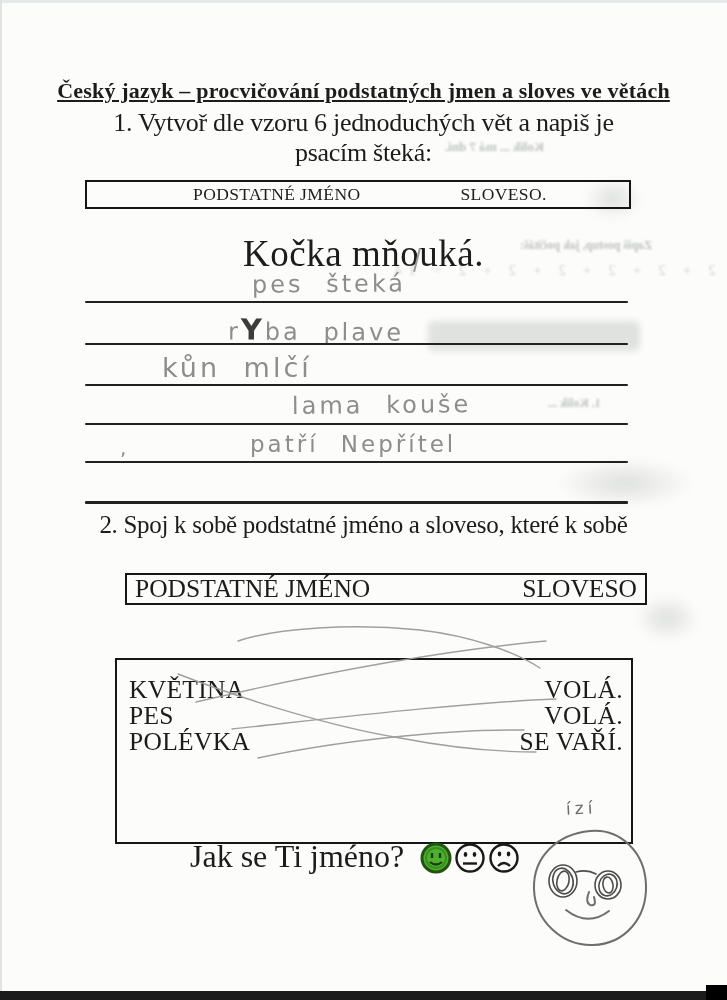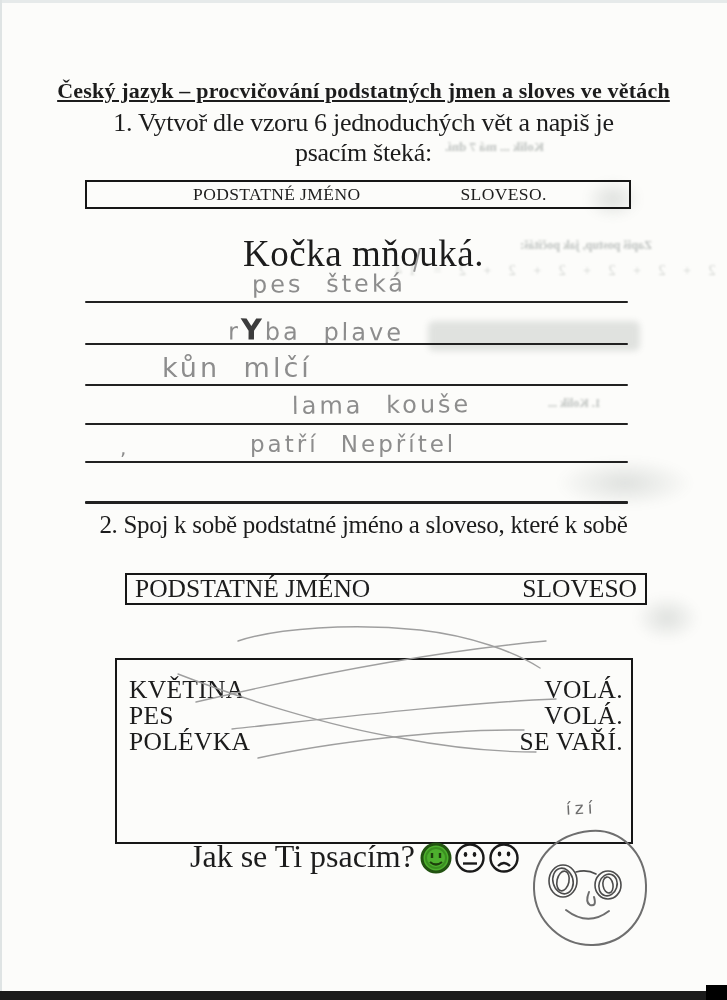--- a/index.html
+++ b/index.html
@@ -125,21 +125,21 @@
   <svg class="abs links" viewBox="0 0 514 148">
     <g fill="none" stroke="#9b9b9b" stroke-width="1.4" stroke-linecap="round" opacity=".95">
       <path d="M121,16 C160,3 235,-2 303,5 C355,11 398,27 423,43"></path>
       <path d="M61,49 C120,72 210,101 283,113 C330,122 380,127 419,127"></path>
       <path d="M79,77 C160,58 300,28 429,16"></path>
       <path d="M115,104 C200,95 340,78 439,74"></path>
       <path d="M141,133 C210,118 320,104 407,105"></path>
     </g>
   </svg>
 
-  <div class="abs question">Jak se Ti psacím?</div>
+  <div class="abs question">Jak se Ti jméno?</div>
 
   <svg class="abs" style="left:420px;top:842px;" width="100" height="34" viewBox="0 0 100 34">
     <g>
       <circle cx="16" cy="16" r="14" fill="#4db02e" stroke="#225311" stroke-width="3"></circle>
       <circle cx="16" cy="16" r="10" fill="none" stroke="#2e7a18" stroke-width="2" opacity=".6"></circle>
       <line x1="12" y1="11" x2="12" y2="16" stroke="#1d3f0c" stroke-width="2.4"></line>
       <line x1="20" y1="11" x2="20" y2="16" stroke="#1d3f0c" stroke-width="2.4"></line>
       <path d="M10,20 Q16,25 22,20" fill="none" stroke="#1d3f0c" stroke-width="2.2"></path>
     </g>
     <g>

